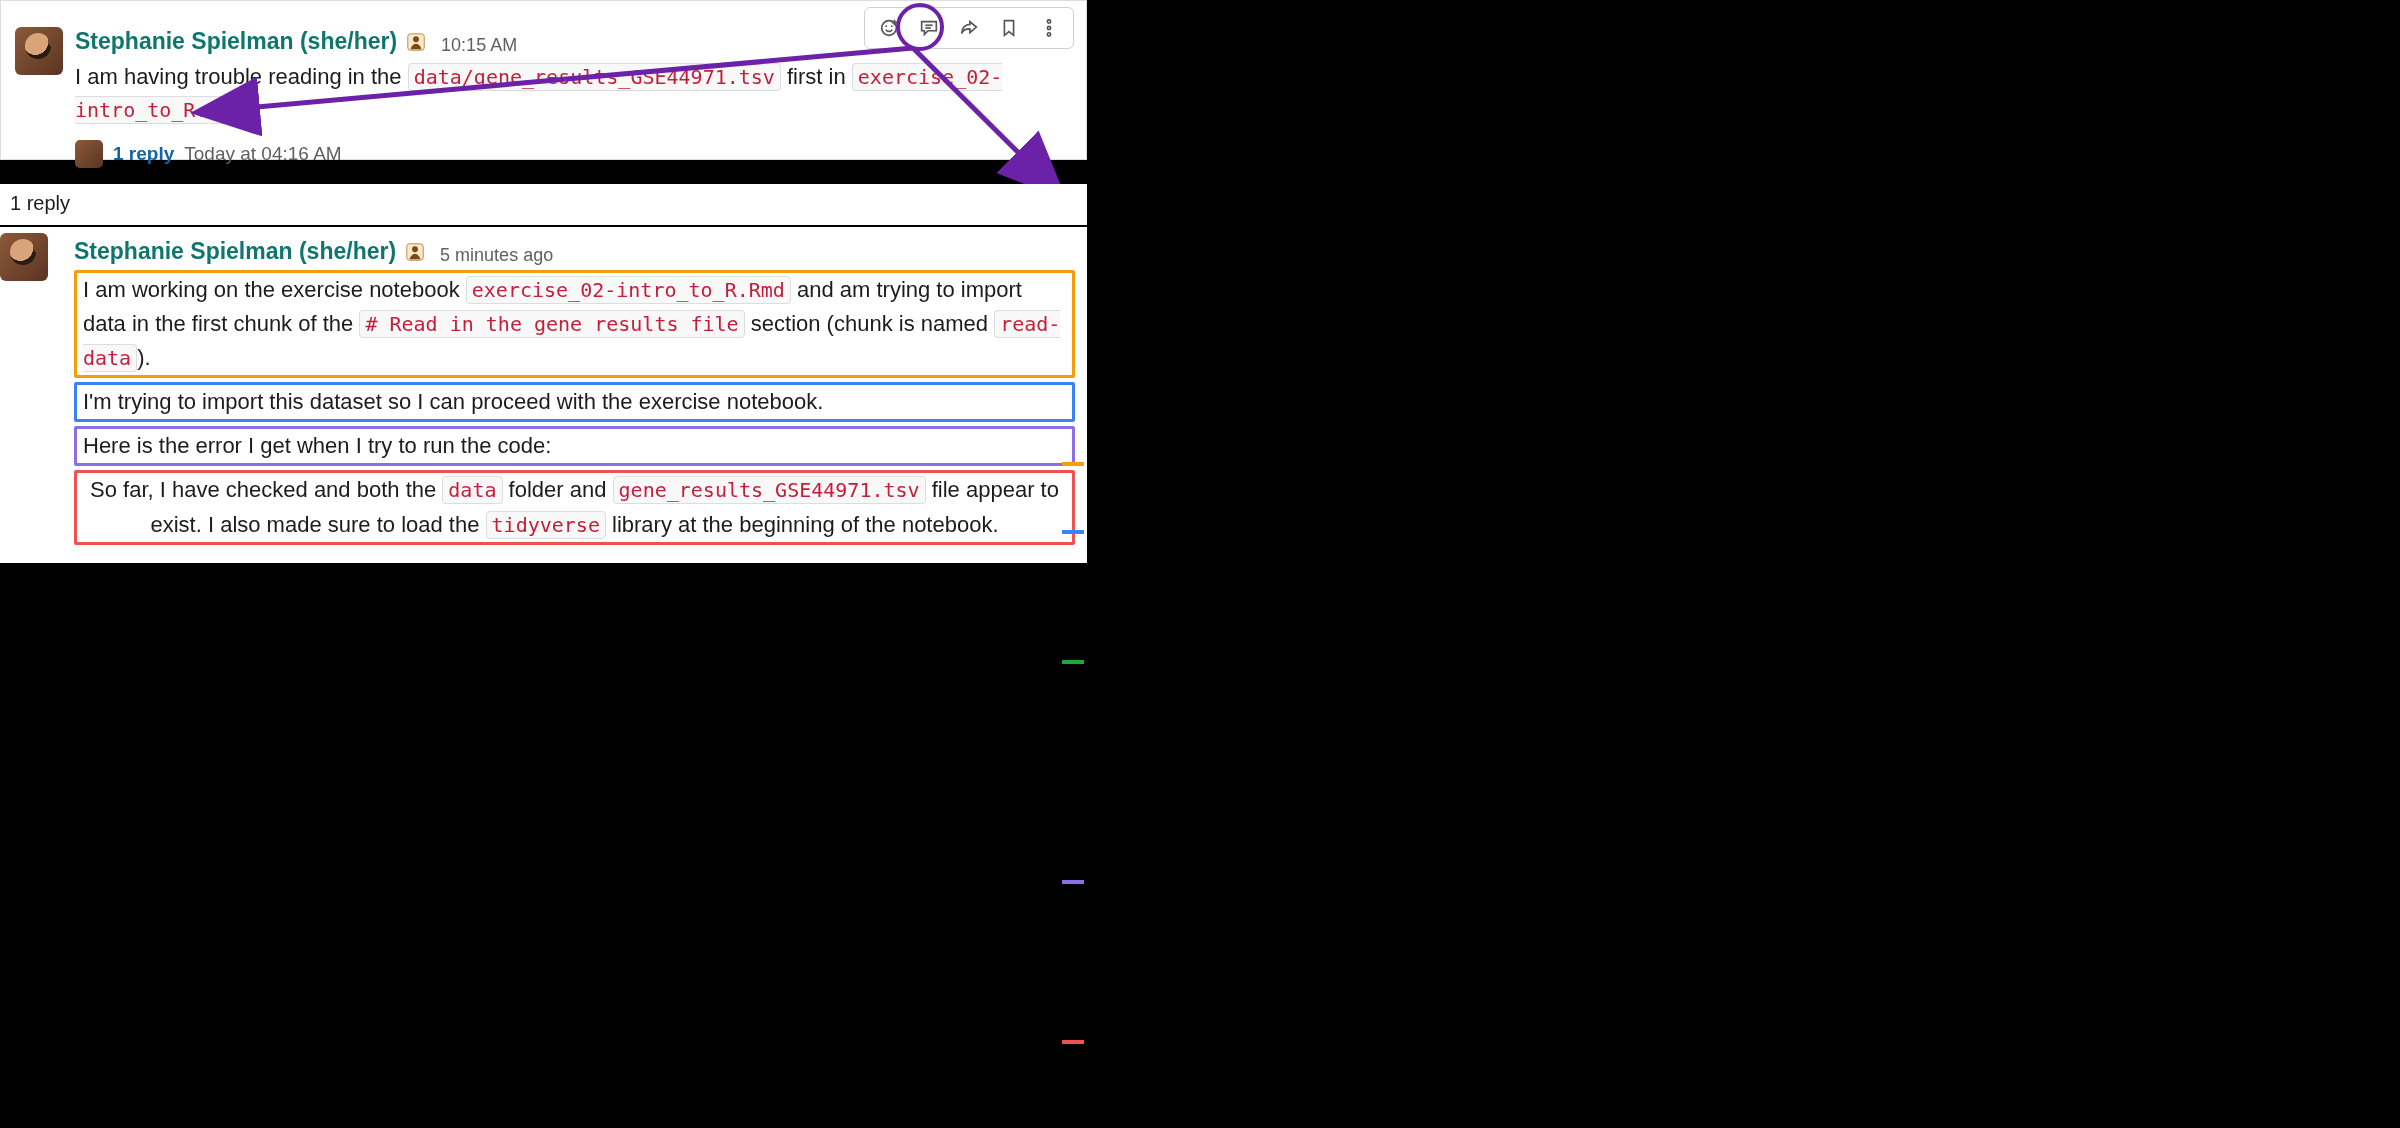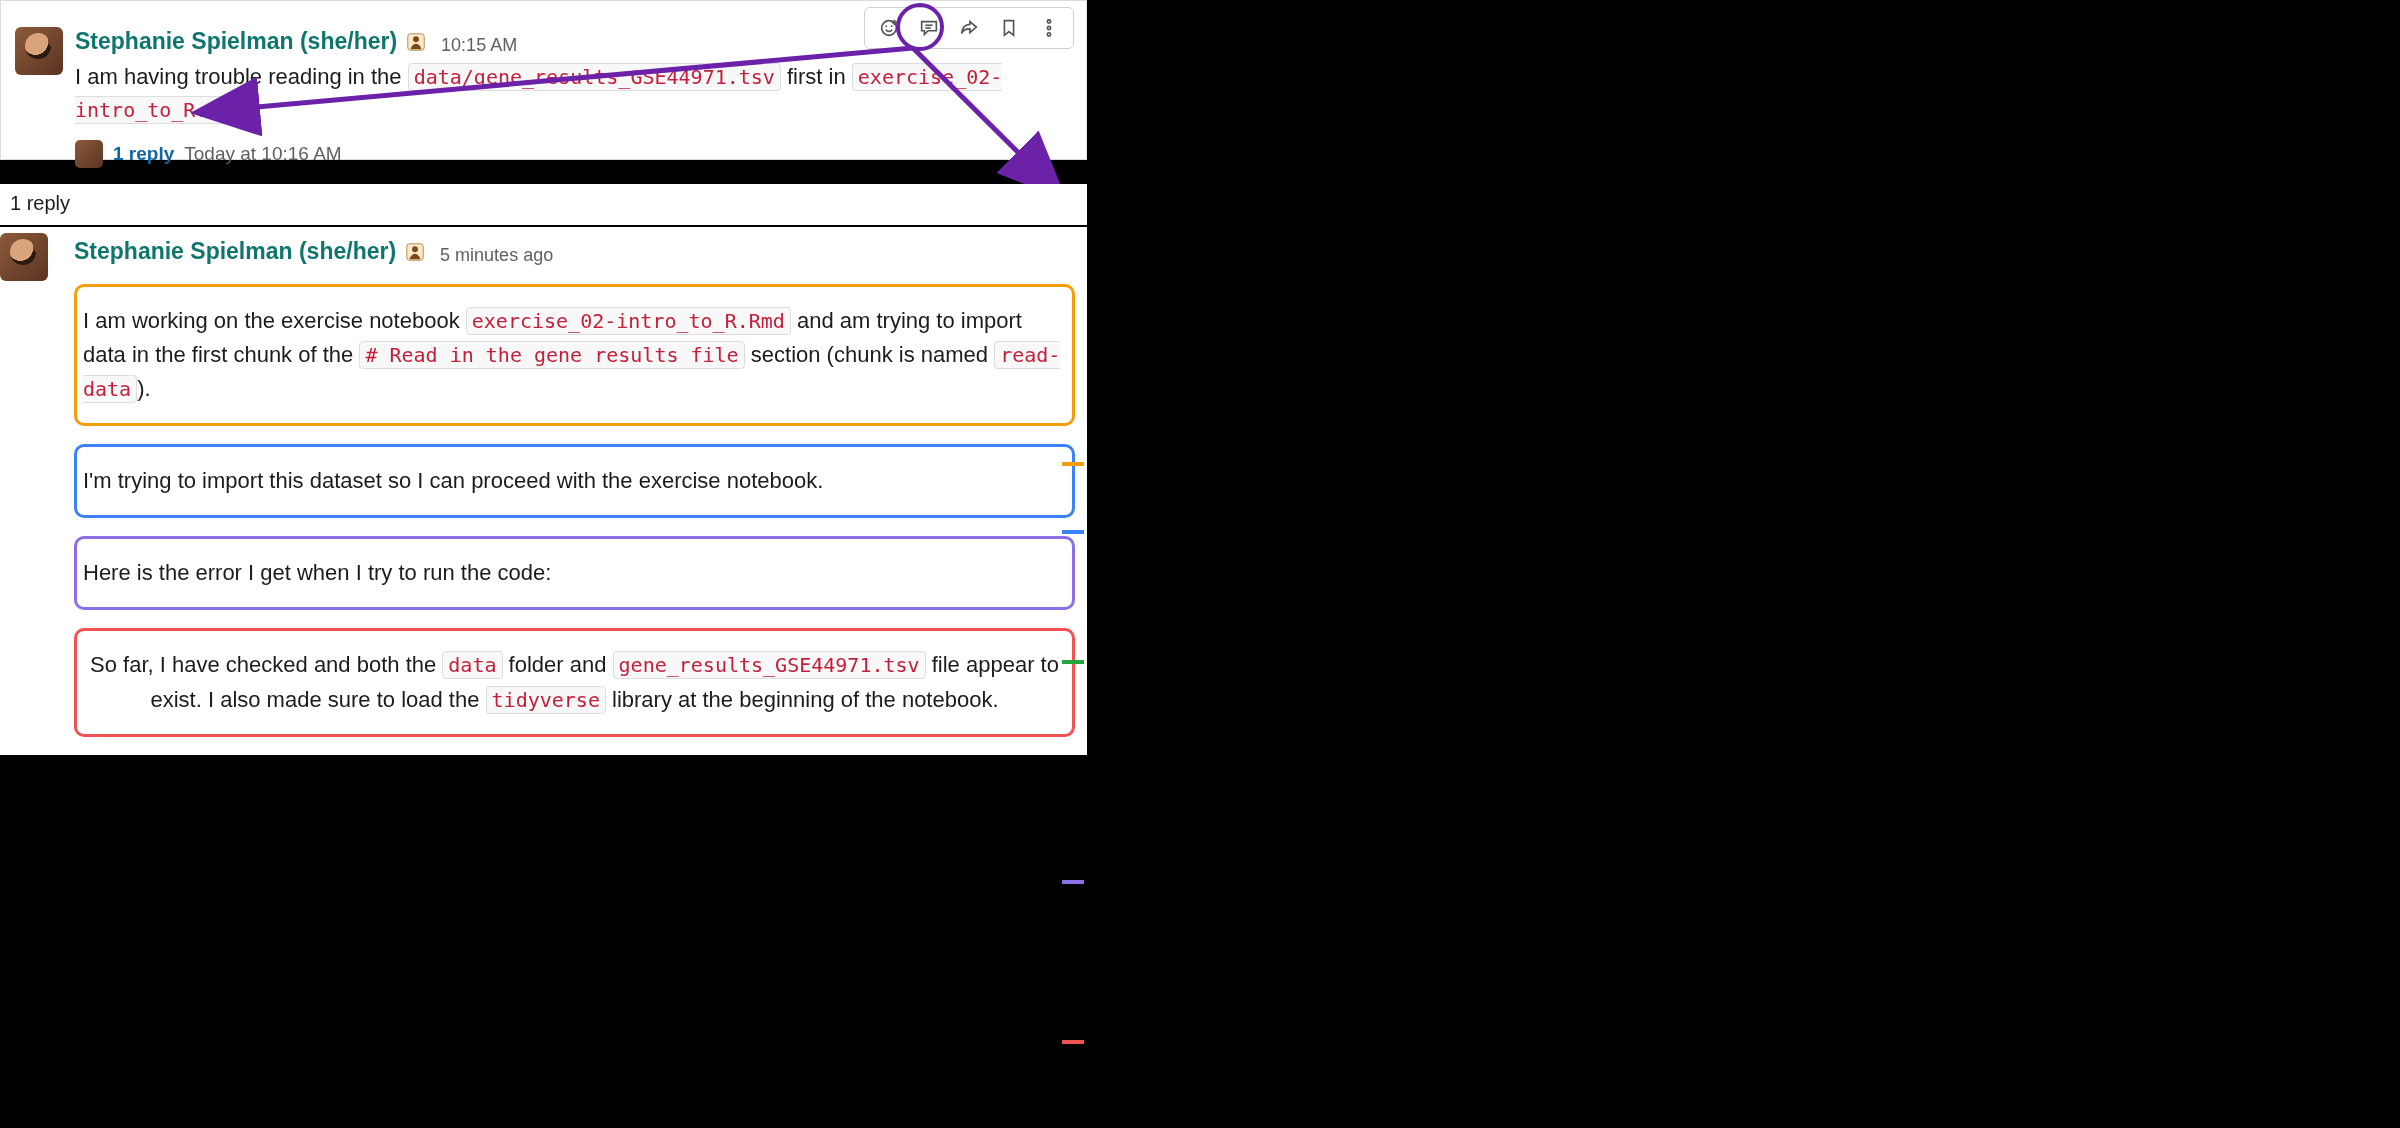--- a/index.html
+++ b/index.html
@@ -112,23 +112,23 @@
   }
   .msg2 {
     position: relative;
     padding: 10px 12px 18px 14px;
   }
   .msg2 .avatar { top: 6px; }
   .msg2 .msg-body { margin-left: 60px; }
 
   .hl-box {
     border: 3px solid;
-    border-radius: 10px;
-    padding: 17px 6px;
-    margin-top: 18px;
+    border-radius: 2px;
+    padding: 0 6px;
+    margin-top: 4px;
     font-size: 22px;
     line-height: 1.55;
   }
   .hl-orange { border-color:#f59e0b; }
   .hl-blue   { border-color:#3b82f6; }
   .hl-green  { border-color:#22a83a; }
   .hl-purple { border-color:#8b6fe6; }
   .hl-red    { border-color:#f05252;text-align:center; }
 
   .codeblock {
@@ -216,21 +216,21 @@
         </span>
         <span class="timestamp">10:15 AM</span>
       </div>
       <div class="msg-text">
         <span>I am having trouble reading in the </span><code class="inline">data/gene_results_GSE44971.tsv</code><span> first in </span><code class="inline">exercise_02-intro_to_R.Rmd</code>
       </div>
     </div>
     <div class="reply-row">
       <div class="mini-avatar"></div>
       <span class="reply-link">1 reply</span>
-      <span class="reply-time">Today at 10:16 AM</span>
+      <span class="reply-time">Today at 04:16 AM</span>
     </div>
   </div>
 </div>
 
 <svg class="arrow-svg" style="left:0;top:0;" width="1100" height="210">
   <defs>
     <marker id="ah" markerWidth="14" markerHeight="12" refX="12" refY="6" orient="auto">
       <path d="M0,0 L14,6 L0,12 z" fill="#6b21a8"></path>
     </marker>
   </defs>

